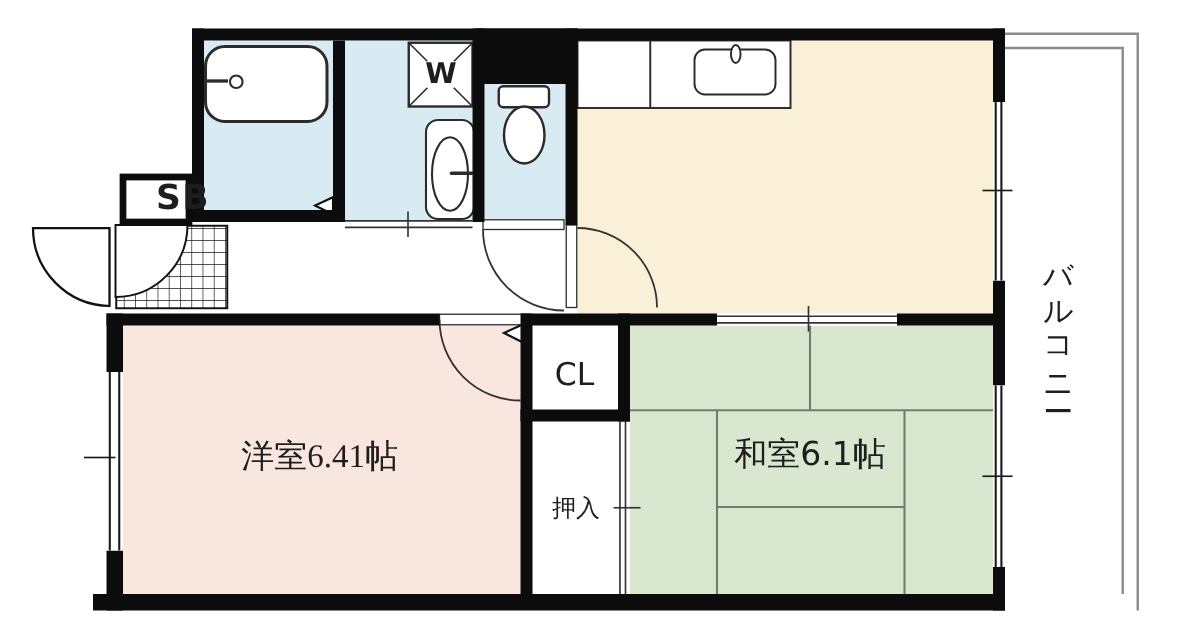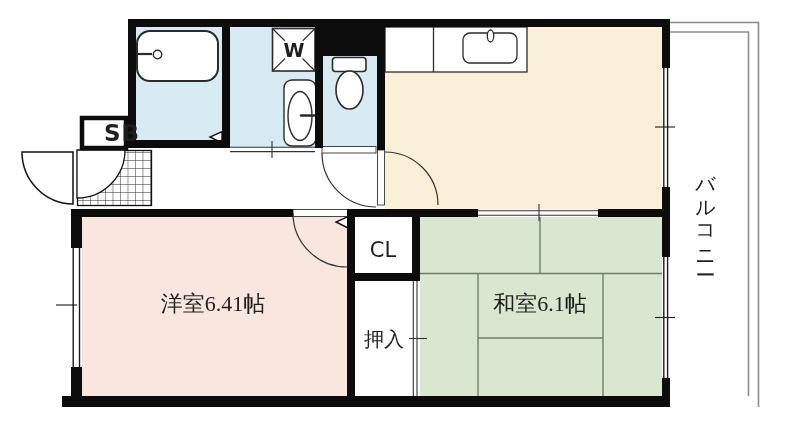--- a/index.html
+++ b/index.html
@@ -16,21 +16,21 @@
     position:absolute;
     transform:translate(-50%,-50%);
     color:#1e1e1e;
     white-space:nowrap;
     line-height:1;
   }
   .lbl-sb{font-size:23px;font-weight:600;letter-spacing:1px;padding-left:36px;}
   .lbl-w{font-size:19px;font-weight:600;}
   .lbl-dk{font-size:25px;}
   .lbl-cl{font-size:21px;}
-  .lbl-oshiire{font-size:20px;}
+  .lbl-oshiire{font-size:16px;}
   .lbl-room{font-size:22px;}
   .lbl-balcony{
     font-size:20px;
     writing-mode:vertical-rl;
     text-orientation:mixed;
     letter-spacing:3px;
   }
 </style>
 </head>
 <body>
@@ -184,17 +184,17 @@
       <path d="M 670,32 H 748.5 V 396"></path>
     </g>
   </svg>
 
   <div class="labels">
     <div class="lbl lbl-sb" style="left:104px;top:133px;">SB</div>
     <div class="lbl lbl-w" style="left:294px;top:50px;">W</div>
     <div class="lbl lbl-cl" style="left:383px;top:250px;">CL</div>
     <div class="lbl lbl-oshiire" style="left:384px;top:339px;">押入</div>
     <div class="lbl lbl-room" style="left:213px;top:304px;font-family:Liberation Serif, serif;">洋室6.41帖</div>
-    <div class="lbl lbl-room" style="left:540px;top:304px;font-family:Liberation Serif, serif;">和室6.1帖</div>
+    <div class="lbl lbl-room" style="left:540px;top:304px;">和室6.1帖</div>
     <div class="lbl lbl-balcony" style="left:706px;top:214px;">バルコニー</div>
   </div>
 
 </div>
 
 </body></html>

